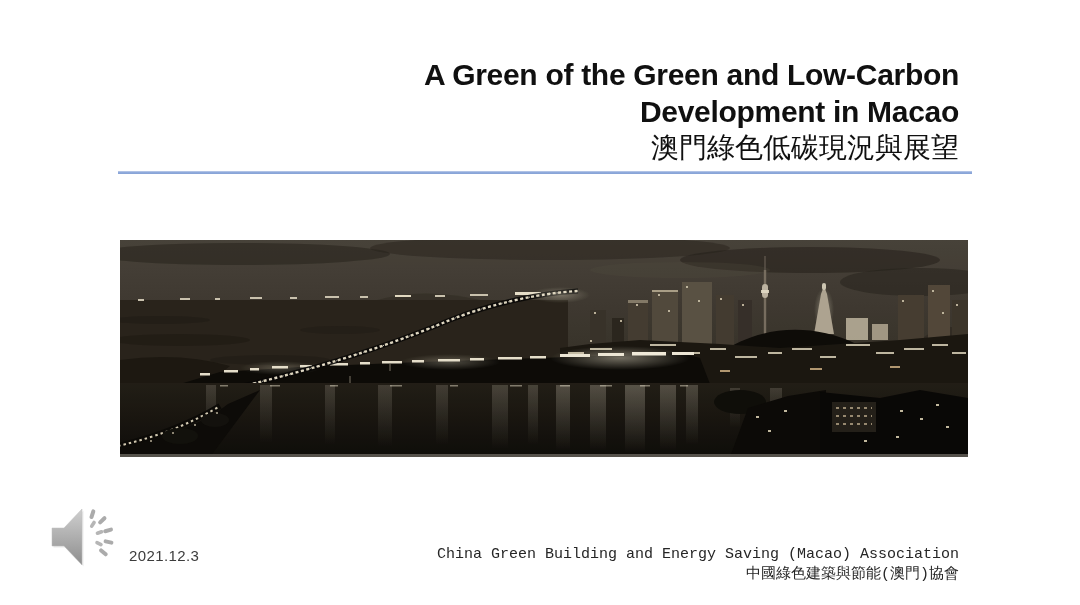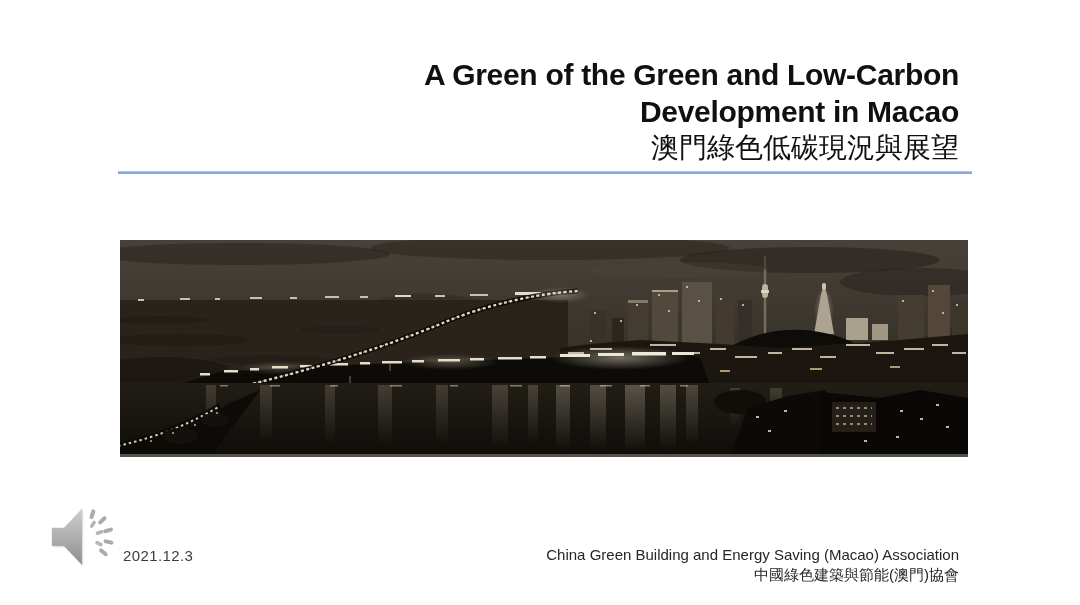--- a/index.html
+++ b/index.html
@@ -41,31 +41,32 @@
   }
   .photo svg { display:block; width:100%; height:100%; }
   .audio-icon {
     position:absolute;
     top:505px; left:49px;
     width:70px; height:64px;
   }
   .audio-icon svg { display:block; width:100%; height:100%; }
   .date-label {
     position:absolute;
-    top:547px; left:123px;
+    top:547px; left:129px;
     font-size:15px;
     color:#3c3c3c;
     letter-spacing:0.4px;
   }
   .org-block {
     position:absolute;
     top:545px; right:121px;
     text-align:right;
     color:#262626;
     line-height:20px;
+    font-family:Liberation Mono, monospace;
   }
   .org-en { font-size:15px; }
   .org-zh { font-size:15px; }
 </style>
 </head>
 <body>
 
 <div class="slide">
 
   <div class="title-block">

